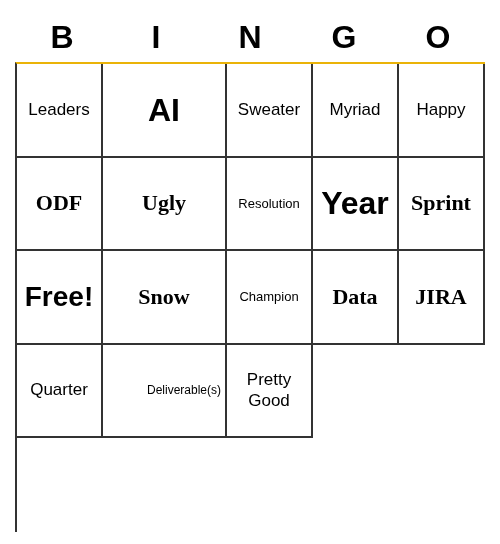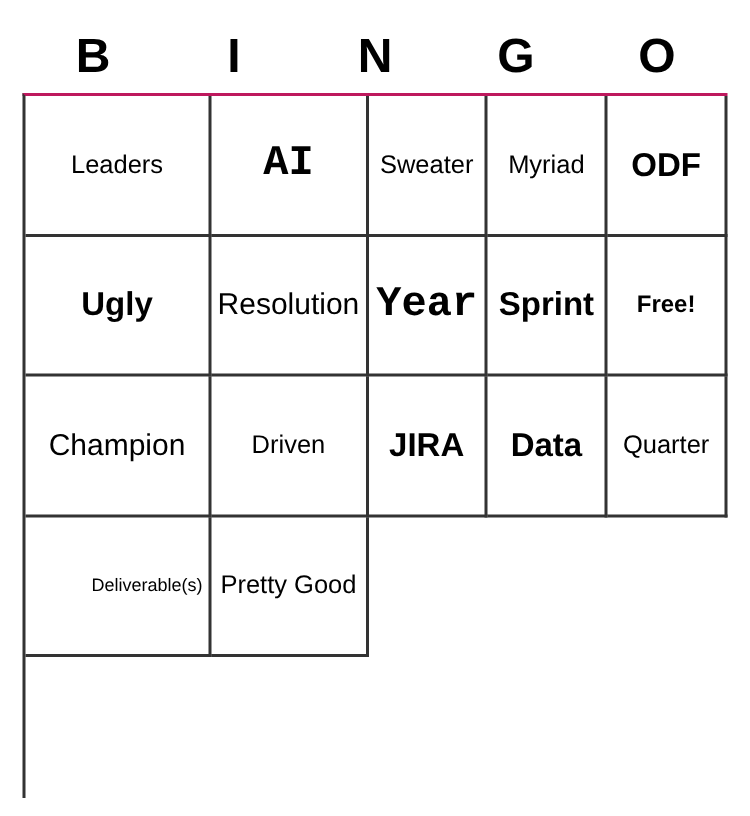--- a/index.html
+++ b/index.html
@@ -29,66 +29,67 @@
       justify-content: center;
       font-size: 32px;
       font-weight: bold;
       font-family: Arial, sans-serif;
     }
     .bingo-grid {
       display: grid;
       grid-template-columns: repeat(5, 1fr);
       grid-template-rows: repeat(5, 1fr);
       flex: 1;
-      border-top: 2px solid #be185d;
+      border-top: 2px solid #eab308;
       border-left: 2px solid #333;
     }
     .bingo-cell {
       border-right: 2px solid #333;
       border-bottom: 2px solid #333;
       display: flex;
       align-items: center;
       justify-content: center;
       text-align: center;
       padding: 4px;
       line-height: 1.2;
     }
-    .bingo-cell.size-xl { font-size: 28px; font-weight: bold; font-family: Liberation Mono, monospace; }
-    .bingo-cell.size-lg { font-size: 22px; font-weight: bold; }
+    .bingo-cell.size-xl { font-size: 32px; font-weight: bold; }
+    .bingo-cell.size-lg { font-size: 22px; font-weight: bold; font-family: Liberation Serif, serif; }
     .bingo-cell.size-md { font-size: 17px; }
-    .bingo-cell.size-sm { font-size: 20px; }
+    .bingo-cell.size-sm { font-size: 13px; }
     .bingo-cell.size-xs { font-size: 12px; padding-left: 44px; }
     .bingo-cell.free {
-      font-size: 16px;
+      font-size: 28px;
       font-weight: bold;
     }
   </style>
 </head>
 <body>
 
 <div class="bingo-card">
   <div class="bingo-header">
   <div class="bingo-header-cell">B</div>
       <div class="bingo-header-cell">I</div>
       <div class="bingo-header-cell">N</div>
       <div class="bingo-header-cell">G</div>
       <div class="bingo-header-cell">O</div>
     </div>
   <div class="bingo-grid">
   <div class="bingo-cell size-md">Leaders</div>
       <div class="bingo-cell size-xl">AI</div>
       <div class="bingo-cell size-md">Sweater</div>
       <div class="bingo-cell size-md">Myriad</div>
+      <div class="bingo-cell size-md">Happy</div>
       <div class="bingo-cell size-lg">ODF</div>
       <div class="bingo-cell size-lg">Ugly</div>
       <div class="bingo-cell size-sm">Resolution</div>
       <div class="bingo-cell size-xl">Year</div>
       <div class="bingo-cell size-lg">Sprint</div>
       <div class="bingo-cell free">Free!</div>
+      <div class="bingo-cell size-lg">Snow</div>
       <div class="bingo-cell size-sm">Champion</div>
-      <div class="bingo-cell size-md">Driven</div>
+      <div class="bingo-cell size-lg">Data</div>
       <div class="bingo-cell size-lg">JIRA</div>
-      <div class="bingo-cell size-lg">Data</div>
       <div class="bingo-cell size-md">Quarter</div>
       <div class="bingo-cell size-xs">Deliverable(s)</div>
       <div class="bingo-cell size-md">Pretty Good</div>
     </div>
 </div>
 
 </body></html>

